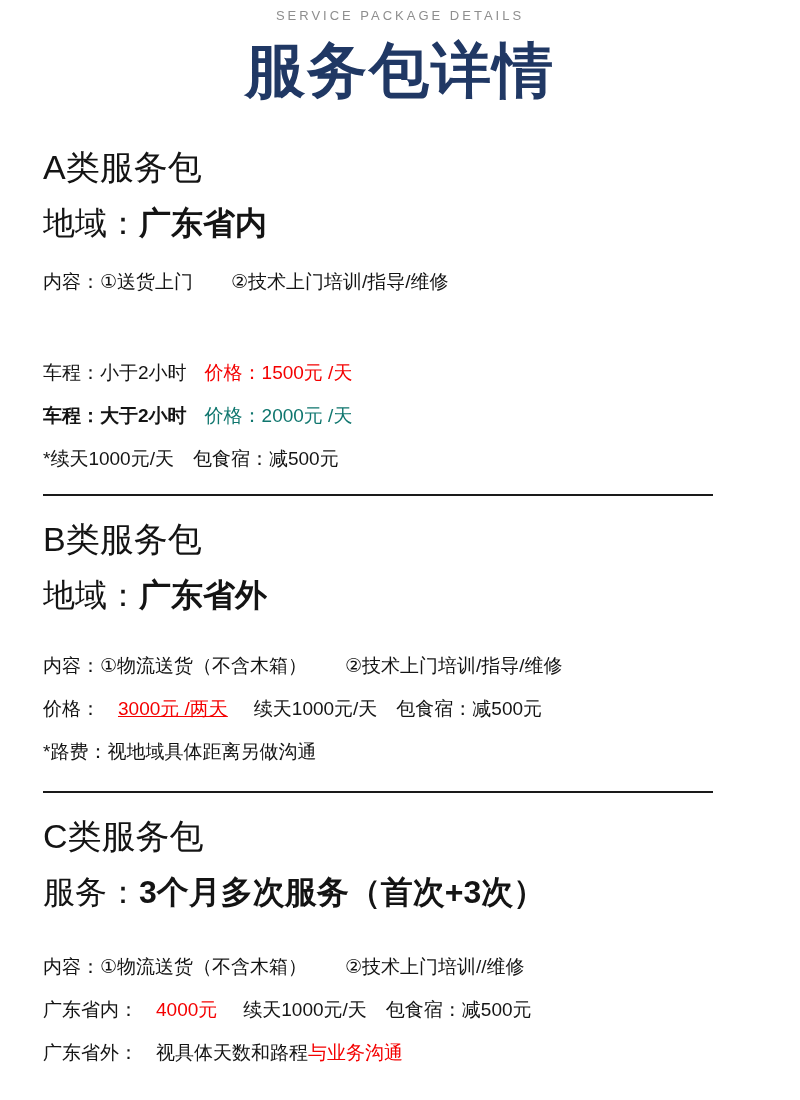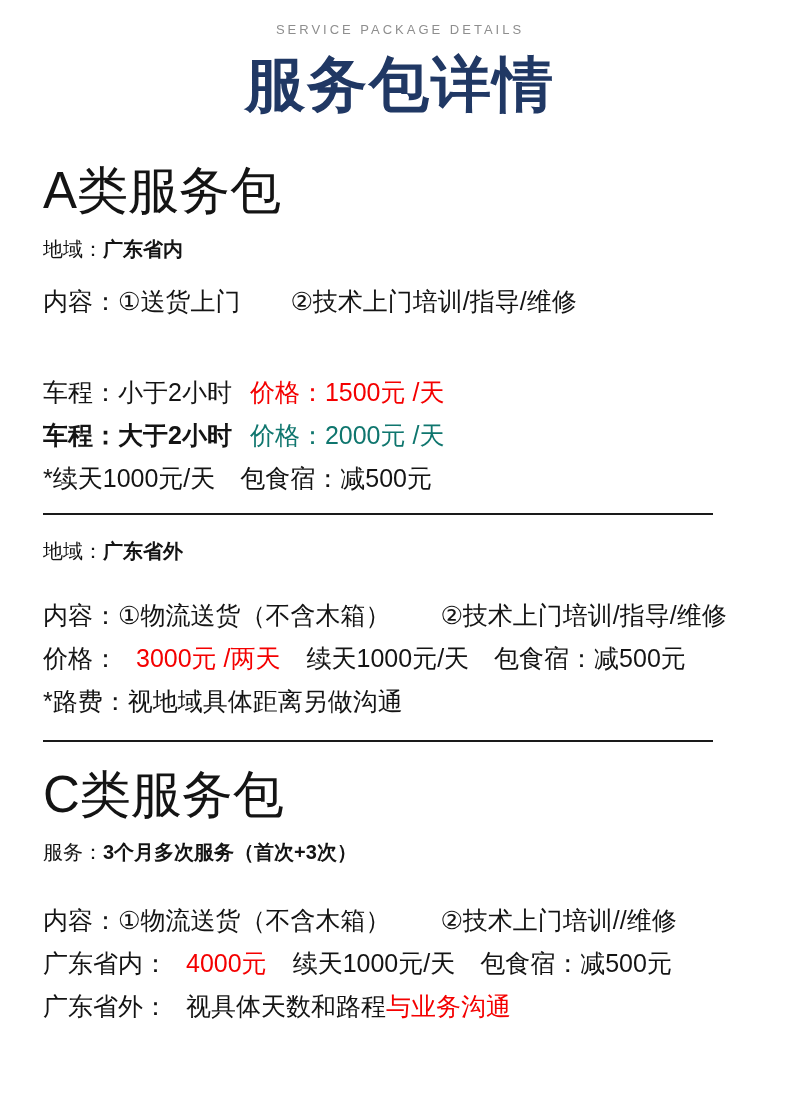--- a/index.html
+++ b/index.html
@@ -13,56 +13,56 @@
     position: relative;
     width: 800px;
     height: 1100px;
     margin: 0 auto;
     background: #ffffff;
     box-sizing: border-box;
     padding: 0 43px;
     overflow: hidden;
   }
   .eyebrow {
-    padding-top: 22px;
+    padding-top: 8px;
     text-align: center;
     font-size: 13px;
     font-weight: 400;
     letter-spacing: 3px;
     color: #8e8e8e;
   }
   .main-title {
     margin: 16px 0 0 0;
     text-align: center;
     font-size: 60px;
     line-height: 1.05;
     font-weight: 700;
     letter-spacing: 2px;
     color: var(--navy, #203864);
   }
   #sections { margin-top: 46px; }
   .pkg-title {
     margin: 0;
-    font-size: 51px;
+    font-size: 34px;
     line-height: 1.15;
     font-weight: 400;
     color: #141414;
   }
   .pkg-sub {
     margin-top: 16px;
-    font-size: 20px;
+    font-size: 32px;
     line-height: 1.25;
   }
   .sub-label { font-weight: 400; }
   .sub-value { font-weight: 700; }
   .pkg-lines { margin-top: 24px; }
   .pkg:nth-child(2) .pkg-lines { margin-top: 36px; }
   .pkg:nth-child(3) .pkg-lines { margin-top: 40px; }
   .line {
-    font-size: 25px;
+    font-size: 19px;
     line-height: 30px;
     margin: 0 0 13px 0;
     white-space: nowrap;
   }
   .seg { display: inline-block; }
   .gap-md { margin-left: 18px; }
   .gap-lg { margin-left: 26px; }
   .divider {
     border: none;
     border-top: 2px solid #1a1a1a;
@@ -86,26 +86,27 @@
     <div class="pkg-lines">
           <div class="line"><span class="seg" style="color: rgb(20, 20, 20);">内容：①送货上门　　②技术上门培训/指导/维修</span></div>
           <div class="line"><span class="seg" style="color: rgb(20, 20, 20); margin-top: 48px;">车程：小于2小时</span><span class="seg gap-md" style="color: rgb(244, 0, 0);">价格：1500元 /天</span></div>
           <div class="line"><span class="seg" style="color: rgb(20, 20, 20); font-weight: bold;">车程：大于2小时</span><span class="seg gap-md" style="color: #0f766e;">价格：2000元 /天</span></div>
           <div class="line"><span class="seg" style="color: rgb(20, 20, 20);">*续天1000元/天　包食宿：减500元</span></div>
         </div>
     <hr class="divider">
   </section>
 
   <section class="pkg">
+    <h2 class="pkg-title">B类服务包</h2>
     <div class="pkg-sub">
       <span class="sub-label">地域：</span><span class="sub-value">广东省外</span>
     </div>
     <div class="pkg-lines">
           <div class="line"><span class="seg" style="color: rgb(20, 20, 20);">内容：①物流送货（不含木箱）　　②技术上门培训/指导/维修</span></div>
-          <div class="line"><span class="seg" style="color: rgb(20, 20, 20);">价格：</span><span class="seg gap-md" style="color: rgb(244, 0, 0);">3000元 /两天</span><span class="seg gap-lg" style="color: rgb(20, 20, 20);">续天1000元/天　包食宿：减500元</span></div>
+          <div class="line"><span class="seg" style="color: rgb(20, 20, 20);">价格：</span><span class="seg gap-md" style="color: rgb(244, 0, 0); text-decoration: underline;">3000元 /两天</span><span class="seg gap-lg" style="color: rgb(20, 20, 20);">续天1000元/天　包食宿：减500元</span></div>
           <div class="line"><span class="seg" style="color: rgb(20, 20, 20);">*路费：视地域具体距离另做沟通</span></div>
         </div>
     <hr class="divider">
   </section>
 
   <section class="pkg">
     <h2 class="pkg-title">C类服务包</h2>
     <div class="pkg-sub">
       <span class="sub-label">服务：</span><span class="sub-value">3个月多次服务（首次+3次）</span>
     </div>

